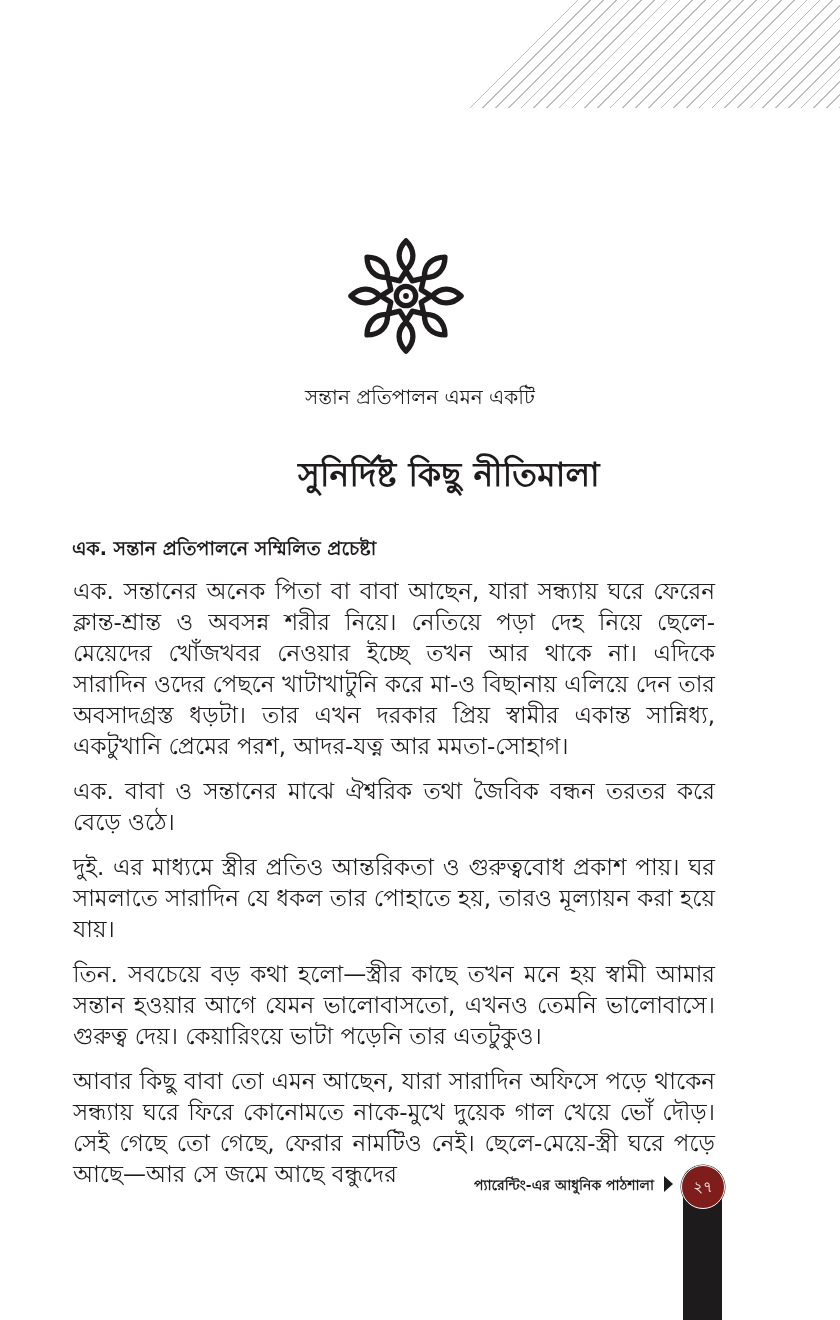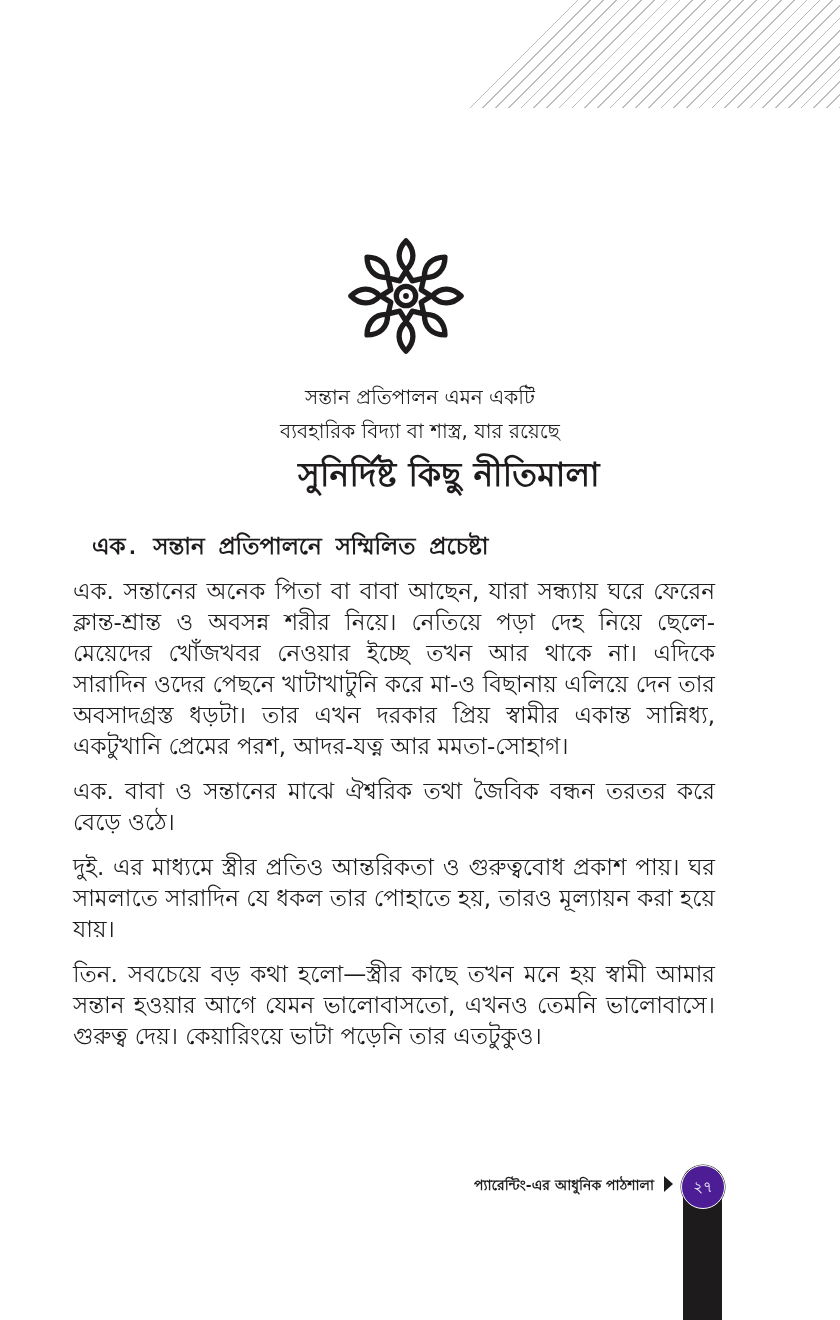--- a/index.html
+++ b/index.html
@@ -54,26 +54,25 @@
       top: 450px;
       text-align: center;
       font-size: 33px;
       font-weight: bold;
       line-height: 50px;
       letter-spacing: 0.3px;
       margin-left: 29px;
     }
     .section-heading {
       position: absolute;
-      left: 92px;
+      left: 72px;
       top: 532px;
-      font-size: 23px;
+      font-size: 19px;
       font-weight: bold;
       line-height: 32px;
-      font-family: Liberation Mono, monospace;
     }
     .body-text {
       position: absolute;
       left: 73px;
       width: 642px;
       font-size: 23px;
       line-height: 31px;
       text-align: justify;
     }
     .body-text p {
@@ -106,21 +105,21 @@
       height: 125px;
       background: #1e1b1c;
     }
     .page-circle {
       position: absolute;
       left: 681px;
       top: 1165px;
       width: 42px;
       height: 42px;
       border-radius: 50%;
-      background: #4c1d95;
+      background: #7f1d1d;
       border: 1.5px solid #ffffff;
       box-shadow: 0 0 0 0.5px #1e1b1c;
       color: #ffffff;
       font-size: 15px;
       text-align: center;
       line-height: 42px;
     }
   </style>
 </head>
 <body>
@@ -143,30 +142,30 @@
 
     <polygon points="0,-26 6.5,-15.7 18.4,-18.4 15.7,-6.5 26,0 15.7,6.5 18.4,18.4 6.5,15.7 0,26 -6.5,15.7 -18.4,18.4 -15.7,6.5 -26,0 -15.7,-6.5 -18.4,-18.4 -6.5,-15.7"></polygon>
 
     <circle cx="0" cy="0" r="10"></circle>
   </g>
   <circle cx="0" cy="0" r="3" fill="#1e1b1c"></circle>
 </svg>
 
 <div class="intro">
   <div>সন্তান প্রতিপালন এমন একটি</div>
-  <div>ব্যবহারিক বিদ্যা বা শাস্ত্র, যার রয়েছে</div>
 </div>
 
 <div class="chapter-title">সুনির্দিষ্ট কিছু নীতিমালা</div>
 
 <div class="section-heading">এক. সন্তান প্রতিপালনে সম্মিলিত প্রচেষ্টা</div>
 
 <div class="body-text" style="top:576px;">
   <p>এক. সন্তানের অনেক পিতা বা বাবা আছেন, যারা সন্ধ্যায় ঘরে ফেরেন ক্লান্ত-শ্রান্ত ও অবসন্ন শরীর নিয়ে। নেতিয়ে পড়া দেহ নিয়ে ছেলে-মেয়েদের খোঁজখবর নেওয়ার ইচ্ছে তখন আর থাকে না। এদিকে সারাদিন ওদের পেছনে খাটাখাটুনি করে মা-ও বিছানায় এলিয়ে দেন তার অবসাদগ্রস্ত ধড়টা। তার এখন দরকার প্রিয় স্বামীর একান্ত সান্নিধ্য, একটুখানি প্রেমের পরশ, আদর-যত্ন আর মমতা-সোহাগ।</p>
   <p>এক. বাবা ও সন্তানের মাঝে ঐশ্বরিক তথা জৈবিক বন্ধন তরতর করে বেড়ে ওঠে।</p>
   <p>দুই. এর মাধ্যমে স্ত্রীর প্রতিও আন্তরিকতা ও গুরুত্ববোধ প্রকাশ পায়। ঘর সামলাতে সারাদিন যে ধকল তার পোহাতে হয়, তারও মূল্যায়ন করা হয়ে যায়।</p>
   <p>তিন. সবচেয়ে বড় কথা হলো—স্ত্রীর কাছে তখন মনে হয় স্বামী আমার সন্তান হওয়ার আগে যেমন ভালোবাসতো, এখনও তেমনি ভালোবাসে। গুরুত্ব দেয়। কেয়ারিংয়ে ভাটা পড়েনি তার এতটুকুও।</p>
+  <p>আবার কিছু বাবা তো এমন আছেন, যারা সারাদিন অফিসে পড়ে থাকেন সন্ধ্যায় ঘরে ফিরে কোনোমতে নাকে-মুখে দুয়েক গাল খেয়ে ভোঁ দৌড়। সেই গেছে তো গেছে, ফেরার নামটিও নেই। ছেলে-মেয়ে-স্ত্রী ঘরে পড়ে আছে—আর সে জমে আছে বন্ধুদের</p>
 </div>
 
 <div class="footer-title">প্যারেন্টিং-এর আধুনিক পাঠশালা</div>
 <div class="footer-arrow"></div>
 <div class="page-tab"></div>
 <div class="page-circle">২৭</div>
 
 </body></html>

